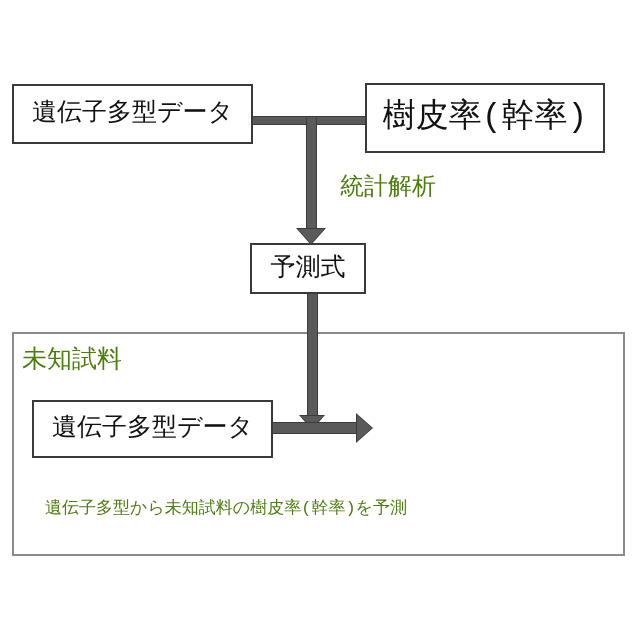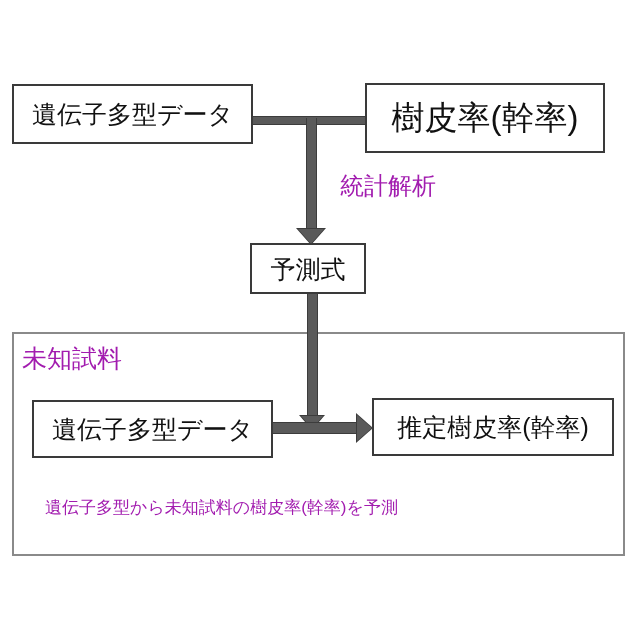--- a/index.html
+++ b/index.html
@@ -5,21 +5,21 @@
   html, body {
     margin: 0;
     padding: 0;
     background: #ffffff;
   }
   #canvas {
     position: relative;
     width: 640px;
     height: 640px;
     background: #ffffff;
-    font-family: Liberation Sans, sans-serif;
+    font-family: Liberation Mono, monospace;
     overflow: hidden;
   }
   .box {
     position: absolute;
     box-sizing: border-box;
     background: #ffffff;
     border: 2px solid #3a3a3a;
     display: flex;
     align-items: center;
     justify-content: center;
@@ -31,21 +31,21 @@
   .box .txt { display: block; }
   .container {
     position: absolute;
     box-sizing: border-box;
     background: #ffffff;
     border: 2px solid #8a8a8a;
     z-index: 1;
   }
   .label {
     position: absolute;
-    color: #a21caf;
+    color: #4d7c0f;
     white-space: nowrap;
     z-index: 4;
   }
   
   .bar-h {
     position: absolute;
     background: #5a5a5a;
     border-top: 1.5px solid #3c3c3c;
     border-bottom: 1.5px solid #3c3c3c;
     box-sizing: border-box;
@@ -148,19 +148,16 @@
   <div class="arrowhead-down small" style="left:301px; top:416px;"></div>
 
   <div class="box" id="box-genotype-low">
     <span class="txt">遺伝子多型データ</span>
   </div>
 
   <div class="bar-h" style="left:270px; top:422px; width:90px; height:12px;"></div>
   <div class="ah-outline-right" style="left:356px; top:413px;"></div>
   <div class="arrowhead-right" style="left:357px; top:415px;"></div>
 
-  <div class="box" id="box-estimated">
-    <span class="txt">推定樹皮率(幹率)</span>
-  </div>
 
   <div class="label" id="label-summary">遺伝子多型から未知試料の樹皮率(幹率)を予測</div>
 
 </div>
 
 </body></html>

